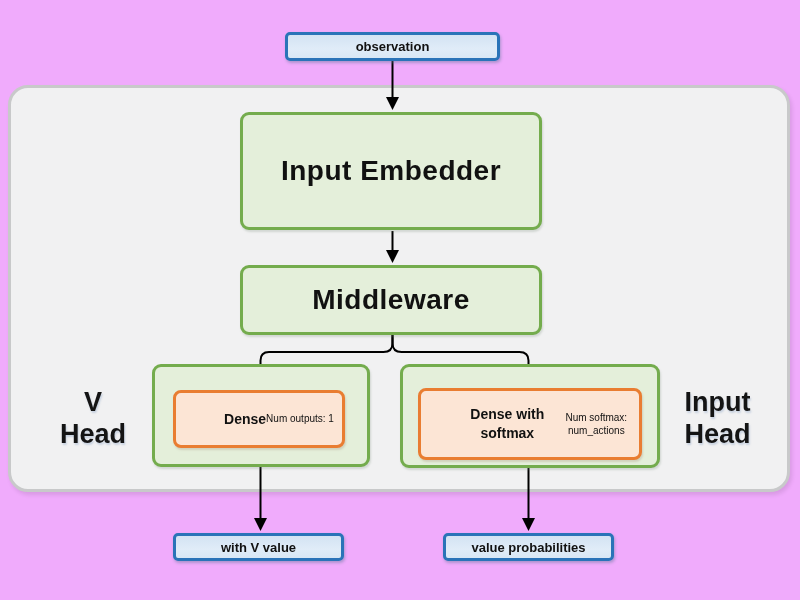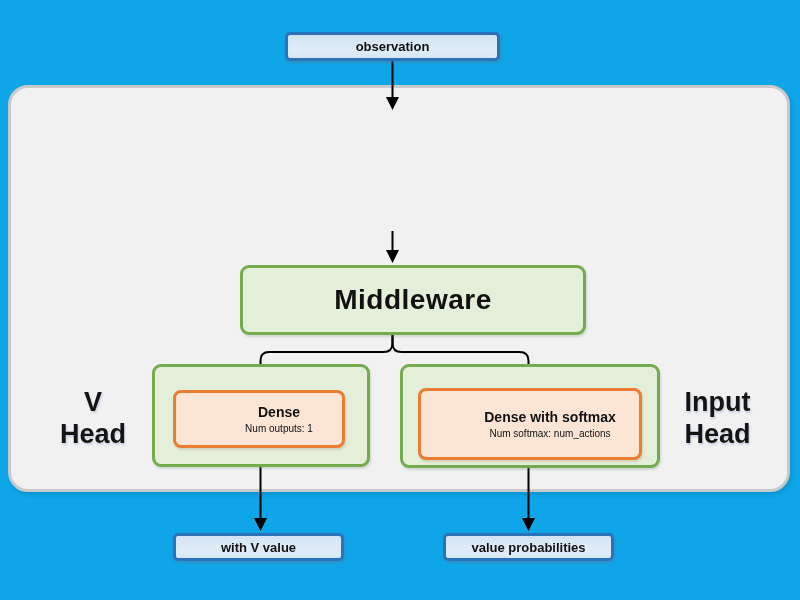--- a/index.html
+++ b/index.html
@@ -6,21 +6,21 @@
     --blue-fill:#dce9f6; --blue-border:#2a73b8;
     --green-fill:#e4efda; --green-border:#74ac4d;
     --orange-fill:#fce5d5; --orange-border:#e97d31;
     --container-fill:#f1f1f2; --container-border:#c8c9ca;
     --arrow:#000000;
   }
   html,body{margin:0;padding:0;background:#ffffff;}
   .canvas{
     position:relative; width:800px; height:600px; overflow:hidden;
     font-family:"Liberation Sans","DejaVu Sans",sans-serif; color:#111;
-    background:#0ea5e9;
+    background:#f0abfc;
   }
   .container{
     position:absolute; left:8px; top:85px; width:782px; height:407px;
     background:var(--container-fill);
     border:3px solid var(--container-border);
     border-radius:20px; box-sizing:border-box;
     box-shadow:2px 3px 4px rgba(0,0,0,0.10);
   }
   .arrows{position:absolute; left:0; top:0; width:800px; height:600px; pointer-events:none;}
   .node{
@@ -36,21 +36,21 @@
   }
   .green{
     background:var(--green-fill);
     border:3px solid var(--green-border); border-radius:9px;
     box-shadow:1px 2px 2px rgba(120,140,120,0.25);
   }
   .big-label{font-weight:bold; font-size:28px; letter-spacing:0.5px;}
   .orange{
     background:var(--orange-fill);
     border:3px solid var(--orange-border); border-radius:8px;
-    flex-direction:column; line-height:1.35;
+    line-height:1.35;
     box-shadow:1px 2px 2px rgba(150,120,100,0.25);
     padding-left:40px;
   }
   .orange .title{font-weight:bold; font-size:14px;}
   .orange .subtitle{font-size:10px;}
   .head-label{
     position:absolute; text-align:center; font-weight:bold; font-size:27px;
     line-height:1.2; color:#141414;
     text-shadow:1px 2px 2px rgba(120,150,190,0.35);
   }
@@ -76,22 +76,23 @@
       <polygon points="386,250 399,250 392.5,263"></polygon>
       <polygon points="254,377 267,377 260.5,390"></polygon>
       <polygon points="522,375 535,375 528.5,388"></polygon>
       <polygon points="254,518 267,518 260.5,531"></polygon>
       <polygon points="522,518 535,518 528.5,531"></polygon>
     </g>
   </svg>
 
   <div class="node blue" style="left:285px; top:32px; width:215px; height:29px;">observation</div>
 
+  <div class="node green big-label" style="left:240px; top:112px; width:302px; height:118px;">Input Embedder</div>
 
-  <div class="node green big-label" style="left:240px; top:265px; width:346px; height:70px;">Middleware</div>
+  <div class="node green big-label" style="left:240px; top:265px; width:302px; height:70px;">Middleware</div>
 
   <div class="head-label" style="left:38px; top:386px; width:110px;">
     <div>V</div>
     <div>Head</div>
   </div>
 
   <div class="node green" style="left:152px; top:364px; width:218px; height:103px;"></div>
   <div class="node orange" style="left:173px; top:390px; width:172px; height:58px;">
     <div class="title">Dense</div>
     <div class="subtitle">Num outputs: 1</div>

